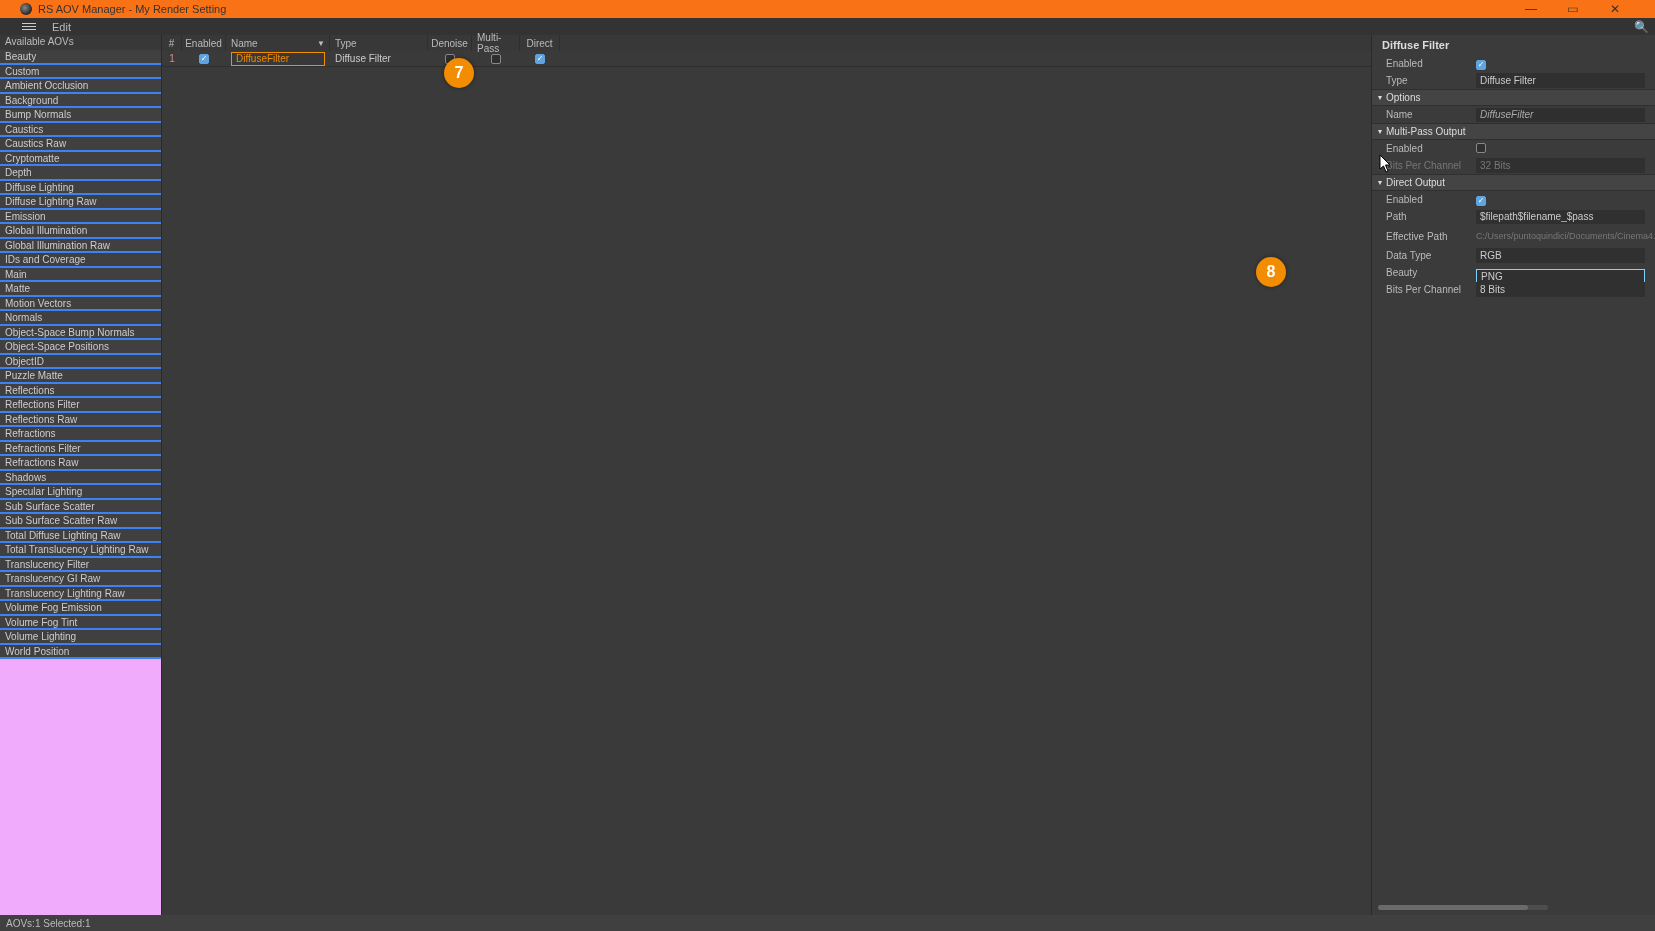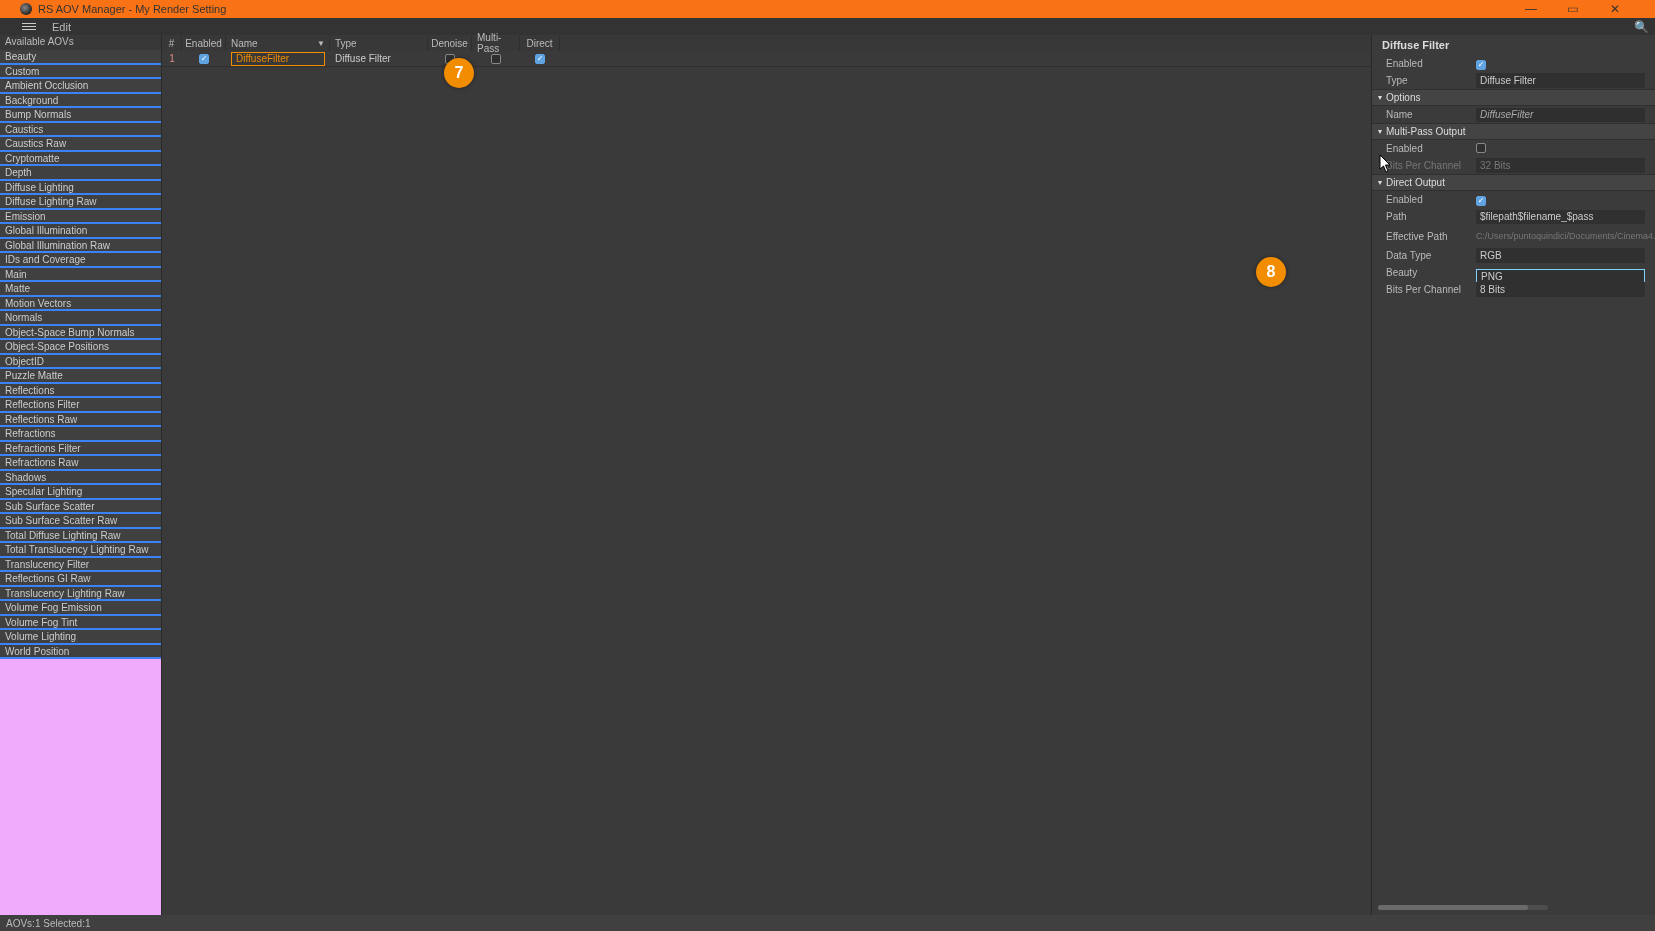--- a/index.html
+++ b/index.html
@@ -127,21 +127,21 @@
         <div class="aov-item">Refractions</div>
         <div class="aov-item">Refractions Filter</div>
         <div class="aov-item">Refractions Raw</div>
         <div class="aov-item">Shadows</div>
         <div class="aov-item">Specular Lighting</div>
         <div class="aov-item">Sub Surface Scatter</div>
         <div class="aov-item">Sub Surface Scatter Raw</div>
         <div class="aov-item">Total Diffuse Lighting Raw</div>
         <div class="aov-item">Total Translucency Lighting Raw</div>
         <div class="aov-item">Translucency Filter</div>
-        <div class="aov-item">Reflections GI Raw</div>
+        <div class="aov-item">Translucency GI Raw</div>
         <div class="aov-item">Translucency Lighting Raw</div>
         <div class="aov-item">Volume Fog Emission</div>
         <div class="aov-item">Volume Fog Tint</div>
         <div class="aov-item">Volume Lighting</div>
         <div class="aov-item">World Position</div>
       </div>
   </div>
 
   <div class="center-col">
     <div class="tbl-head">

